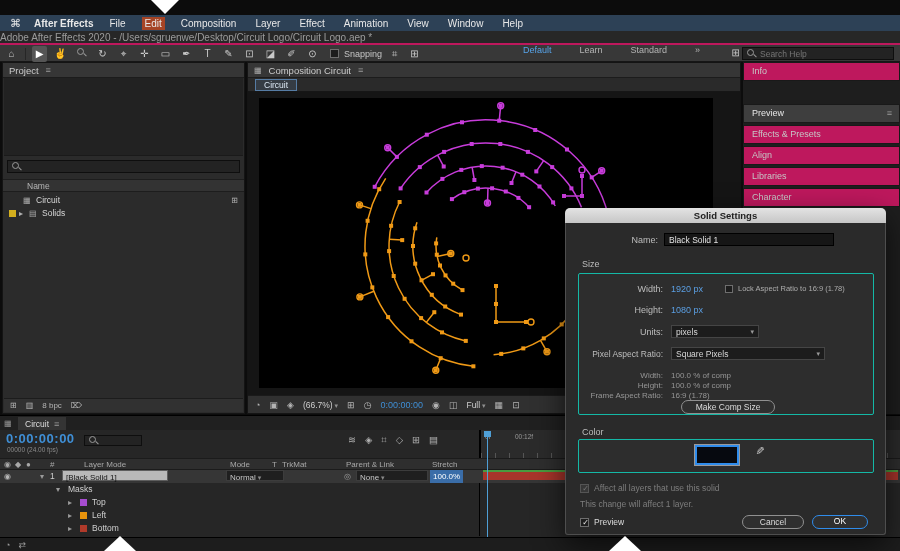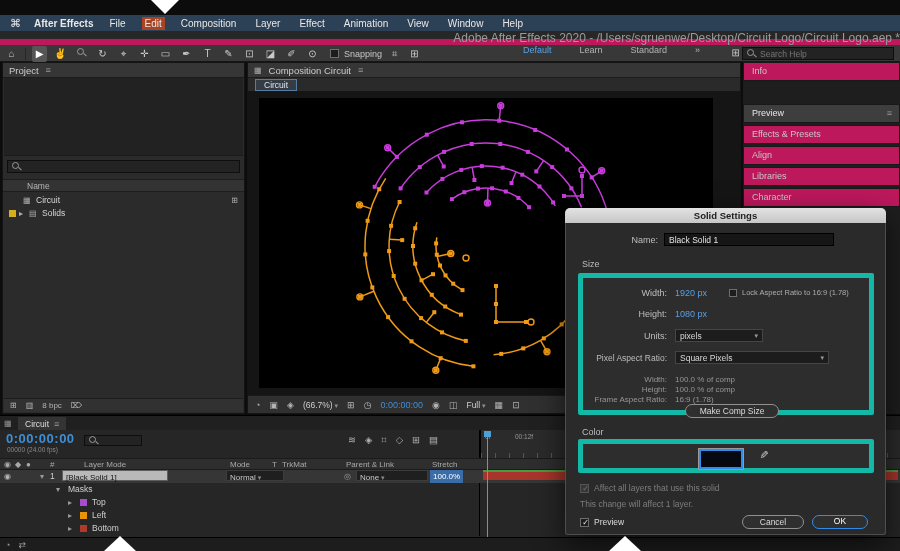--- a/index.html
+++ b/index.html
@@ -7,21 +7,21 @@
 body{background:#000;font-family:"Liberation Sans",sans-serif}
 .app{position:relative;width:900px;height:551px;background:#0c0c0c;overflow:hidden}
 .tri{position:absolute;width:0;height:0;z-index:60}
 .tri-down{border-left:14px solid transparent;border-right:14px solid transparent;border-top:14px solid #fff}
 .tri-up{border-left:16px solid transparent;border-right:16px solid transparent;border-bottom:15px solid #fff}
 .menu-bar{position:absolute;left:0;top:15px;width:900px;height:16px;background:#2d4156;display:flex;align-items:center;gap:13px;padding:0 10px;font-size:10px;color:#e8e8e8}
 .apple{font-size:11px}
 .app-name{font-weight:bold}
 .menu-item{padding:1px 3px}
 .menu-item.active{background:#a64425}
-.title-bar{position:absolute;left:0;top:31px;width:900px;height:14px;background:#272727;color:#9b9b9b;font-size:12px;line-height:14px;text-align:right;border-bottom:6px solid #be185d}
+.title-bar{position:absolute;left:0;top:31px;width:900px;height:14px;background:#272727;color:#9b9b9b;font-size:10px;line-height:14px;text-align:left;border-bottom:2px solid #be185d}
 .toolbar{position:absolute;left:0;top:45px;width:900px;height:17px;background:#383838;border-bottom:1px solid #161616}
 .tools{position:absolute;left:4px;top:0;height:17px;display:flex;align-items:center;gap:6px}
 .tool{width:15px;text-align:center;font-size:10px;color:#c9c9c9;line-height:16px}
 .tool.active-tool{background:#555;border-radius:2px;color:#fff}
 .sep{width:1px;height:12px;background:#262626}
 .snap-group{position:absolute;left:330px;top:0;height:17px;display:flex;align-items:center;gap:5px;font-size:9px;color:#c5c5c5}
 .ws-group{position:absolute;left:523px;top:0;height:25px;display:flex;align-items:flex-start;gap:28px;font-size:9px;color:#b3b3b3}
 .ws.active{color:#57a3e8}
 .searchbox{display:flex;align-items:center;gap:4px;background:#232323;border:1px solid #0e0e0e;padding:0 4px}
 .help-search{position:absolute;left:742px;top:2px;width:152px;height:13px}
@@ -93,21 +93,21 @@
 .dlg-title{position:absolute;left:0;top:0;right:0;height:15px;background:linear-gradient(#e3e3e3,#c6c6c6);border-radius:5px 5px 0 0;text-align:center;font-size:9.5px;font-weight:bold;color:#222;line-height:15px}
 .dlg-body{position:absolute;left:0;top:15px;right:0;bottom:0;background:#2a2a2a;border:1px solid #4e4e4e;border-top:0;border-radius:0 0 3px 3px}
 .lab{position:absolute;text-align:right;font-size:9px;color:#bdbdbd}
 .sec-lab{position:absolute;font-size:9px;color:#bdbdbd}
 .small-lab{position:absolute;text-align:right;font-size:8px;color:#969696}
 .small-val{position:absolute;font-size:8px;color:#969696}
 .blue-val{position:absolute;font-size:9px;color:#5b9fe3}
 .field{position:absolute;background:#161616;border:1px solid #000;color:#e2e2e2;font-size:8.5px;padding:0 4px;font-family:inherit}
 .dd-box{position:absolute;background:#1c1c1c;border:1px solid #454545;color:#d8d8d8;font-size:8.5px;line-height:12px;padding:0 4px}
 .dd-box::after{content:'▾';position:absolute;right:4px;top:0;font-size:7px;color:#9a9a9a}
-.groupbox{position:absolute;border:5px solid #14b8a6;background:#2d2d2d;border-radius:2px}
+.groupbox{position:absolute;border:1px solid #14b8a6;background:#2d2d2d;border-radius:2px}
 .pill{position:absolute;background:#2f2f2f;border:1px solid #909090;border-radius:8px;color:#dcdcdc;font-size:8.5px;text-align:center}
 .pill.ok{border:1.5px solid #2f8ceb;color:#fff}
 .swatch{position:absolute;width:44px;height:20px;background:#06090f;border:2px solid #2f8ceb;outline:1px solid #9a9a9a}
 .dlg-check{position:absolute;display:flex;align-items:center;gap:5px;font-size:8.5px;color:#b5b5b5}
 .note{position:absolute;font-size:8.5px;color:#7d7d7d}
 .eyedrop{position:absolute;font-size:11px;color:#c9c9c9;transform:rotate(90deg)}
 </style>
 </head>
 <body>
 

